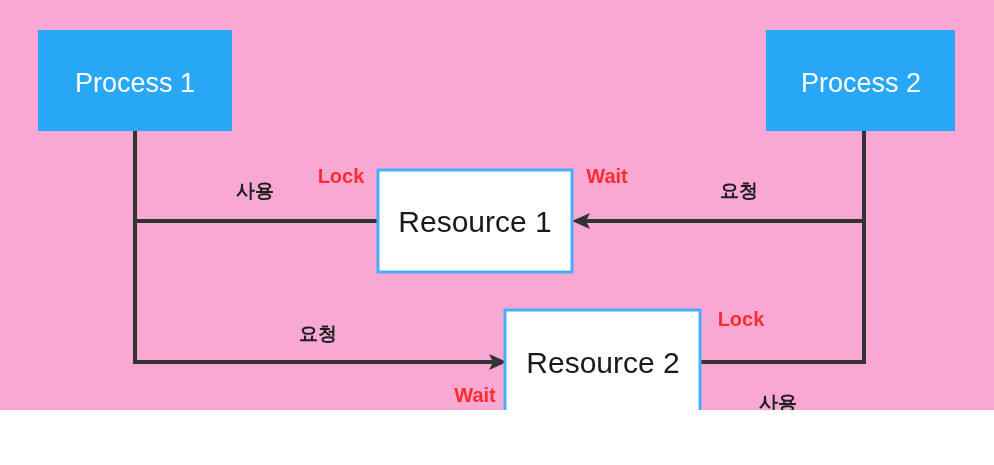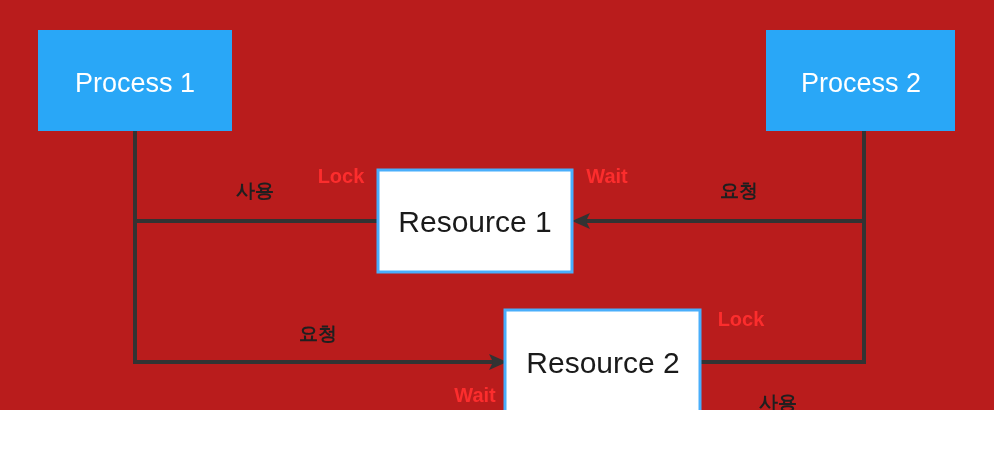--- a/index.html
+++ b/index.html
@@ -7,21 +7,21 @@
     padding: 0;
     background: #ffffff;
   }
   body {
     font-family: "Liberation Sans", sans-serif;
   }
   #canvas {
     position: relative;
     width: 994px;
     height: 410px;
-    background: #b91c1c;
+    background: #f9a8d4;
     overflow: hidden;
   }
   #diagram-svg {
     position: absolute;
     left: 0;
     top: 0;
     width: 994px;
     height: 465px;
   }
   .proc-label {

